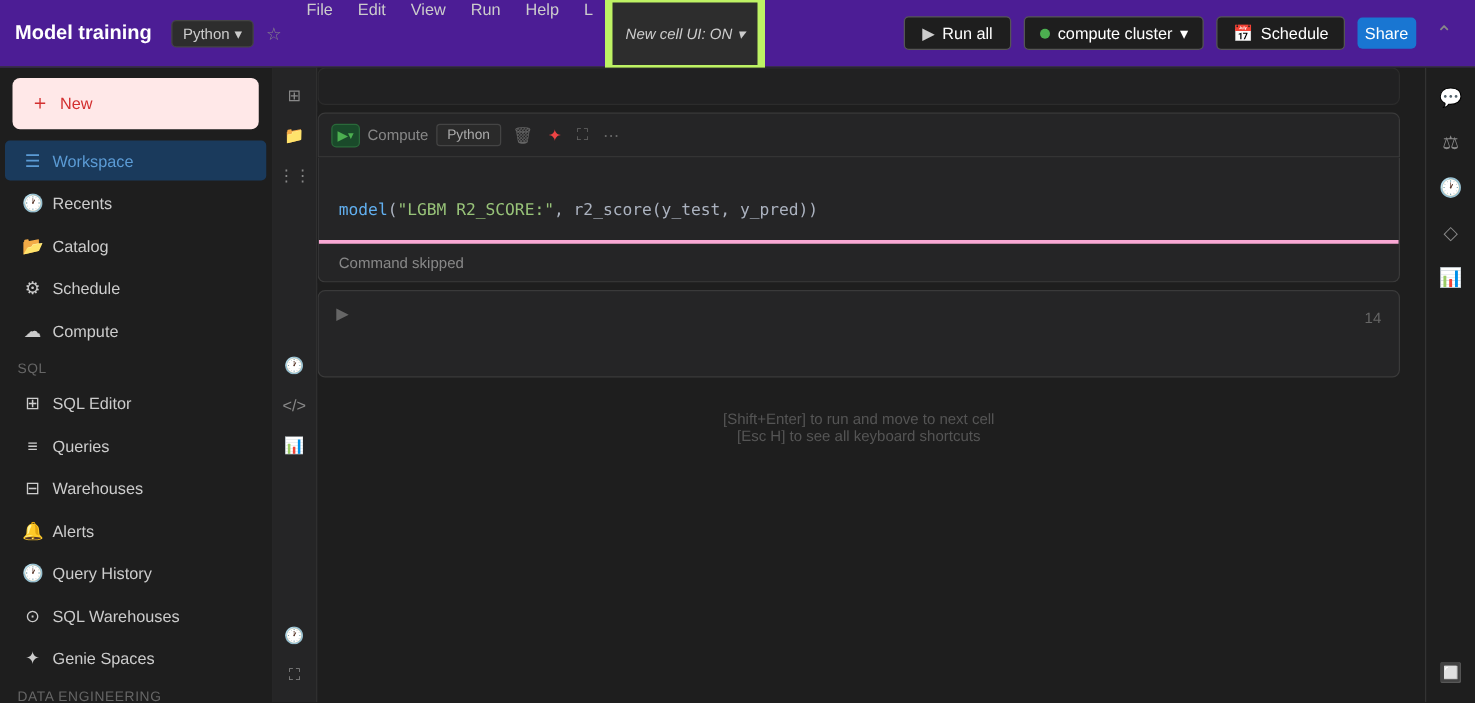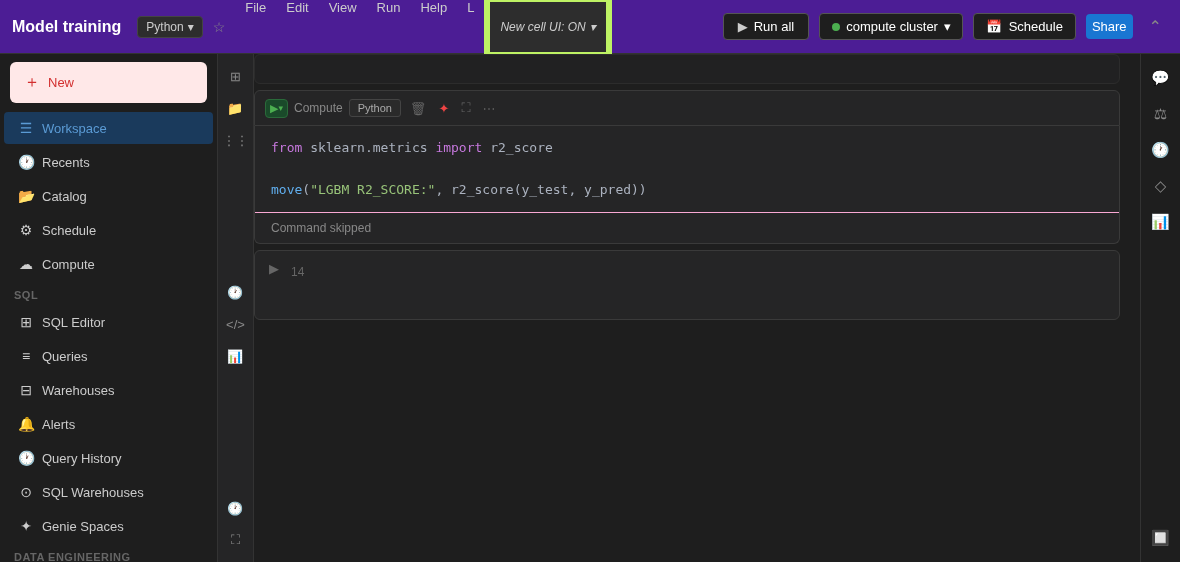--- a/index.html
+++ b/index.html
@@ -25,21 +25,21 @@
     
     .main-layout { display: flex; flex: 1; overflow: hidden; }
 
     
     .sidebar { width: 218px; background: #1e1e1e; border-right: 1px solid #333; display: flex; flex-direction: column; flex-shrink: 0; overflow-y: auto; }
     .sidebar-new-btn { display: flex; align-items: center; gap: 8px; padding: 10px 14px; margin: 8px 10px; background: #ffe8e8; border-radius: 6px; cursor: pointer; color: #d32f2f; font-weight: 500; font-size: 13px; }
     .sidebar-new-btn .plus { font-size: 16px; color: #d32f2f; }
     .sidebar-item { display: flex; align-items: center; gap: 8px; padding: 8px 14px; color: #ccc; cursor: pointer; font-size: 13px; border-radius: 4px; margin: 1px 4px; }
     .sidebar-item.active { background: #1a3a5c; color: #5b9bd5; }
     .sidebar-item .icon { font-size: 14px; width: 16px; text-align: center; }
-    .sidebar-section { padding: 8px 14px 4px; font-size: 11px; color: #666; text-transform: uppercase; letter-spacing: 0.5px; font-weight: bold; }
+    .sidebar-section { padding: 8px 14px 4px; font-size: 11px; color: #666; text-transform: uppercase; letter-spacing: 0.5px; }
 
     
     .icon-sidebar { width: 40px; background: #1e1e1e; border-left: 1px solid #333; display: flex; flex-direction: column; align-items: center; padding: 8px 0; gap: 4px; flex-shrink: 0; }
     .icon-sidebar-btn { width: 32px; height: 32px; display: flex; align-items: center; justify-content: center; color: #888; cursor: pointer; border-radius: 4px; font-size: 15px; }
 
     
     .notebook-toolbar { width: 36px; background: #252526; display: flex; flex-direction: column; align-items: center; padding: 8px 0; gap: 4px; flex-shrink: 0; border-right: 1px solid #333; }
     .nb-tool-btn { width: 28px; height: 28px; display: flex; align-items: center; justify-content: center; color: #888; cursor: pointer; border-radius: 3px; font-size: 13px; }
 
     
@@ -56,21 +56,21 @@
     .cell-num { flex: 1; text-align: center; font-size: 12px; color: #666; }
     .python-tag { background: #2a2a2a; border: 1px solid #444; border-radius: 3px; padding: 2px 8px; font-size: 11px; color: #aaa; cursor: pointer; }
     .cell-actions { display: flex; align-items: center; gap: 6px; color: #666; }
     .cell-action-btn { font-size: 13px; cursor: pointer; padding: 2px 3px; }
     .code-area { padding: 12px 16px; font-family: 'Consolas', 'Monaco', monospace; font-size: 13px; line-height: 1.6; }
     .code-line { white-space: pre; }
     .kw { color: #c678dd; } 
     .fn { color: #61afef; } 
     .str { color: #98c379; } 
     .plain { color: #abb2bf; }
-    .output-area { padding: 8px 16px; font-size: 12px; color: #888; border-top: 1px solid #f9a8d4; }
+    .output-area { padding: 8px 16px; font-size: 12px; color: #888; border-top: 3px solid #f9a8d4; }
     .play-only { color: #666; font-size: 13px; cursor: pointer; }
     .hint-text { text-align: center; color: #555; font-size: 12px; padding: 20px 0; }
   </style>
 </head>
 <body>
 
 <div class="top-bar">
   <span class="top-bar-title">Model training</span>
   <div class="python-badge">
     <span>Python</span>
@@ -202,37 +202,40 @@
         <div class="python-tag">Python</div>
         <div class="cell-actions">
           <span class="cell-action-btn">🗑</span>
           <span class="cell-action-btn" style="color:#e44;">✦</span>
           <span class="cell-action-btn">⛶</span>
           <span class="cell-action-btn">⋯</span>
         </div>
       </div>
       <div class="cell-bar-bottom">
         <div class="code-area">
-          <div class="code-line"><span class="kw">from</span><span class="plain"> sklearn.metrics </span><span class="kw">import</span><span class="plain"> r2_score</span></div>
           <div class="code-line">&nbsp;</div>
-          <div class="code-line"><span class="fn">move</span><span class="plain">(</span><span class="str">"LGBM R2_SCORE:"</span><span class="plain">, r2_score(y_test, y_pred))</span></div>
+          <div class="code-line"><span class="fn">model</span><span class="plain">(</span><span class="str">"LGBM R2_SCORE:"</span><span class="plain">, r2_score(y_test, y_pred))</span></div>
         </div>
         <div class="output-area">
           <span>Command skipped</span>
         </div>
       </div>
     </div>
 
     <div class="cell">
       <div style="background:#252526; border:1px solid #3a3a3a; border-radius:6px; min-height:70px; display:flex; align-items:flex-start; padding:10px 14px; gap:12px;">
         <span class="play-only">▶</span>
-        <span style="flex:1; text-align:left; color:#666; font-size:12px; margin-top:4px;">14</span>
+        <span style="flex:1; text-align:right; color:#666; font-size:12px; margin-top:4px;">14</span>
       </div>
     </div>
 
+    <div class="hint-text">
+      <div>[Shift+Enter] to run and move to next cell</div>
+      <div>[Esc H] to see all keyboard shortcuts</div>
+    </div>
 
   </div>
 
   <div class="icon-sidebar">
     <div class="icon-sidebar-btn">💬</div>
     <div class="icon-sidebar-btn">⚖</div>
     <div class="icon-sidebar-btn">🕐</div>
     <div class="icon-sidebar-btn">◇</div>
     <div class="icon-sidebar-btn">📊</div>
     <div style="flex:1"></div>

